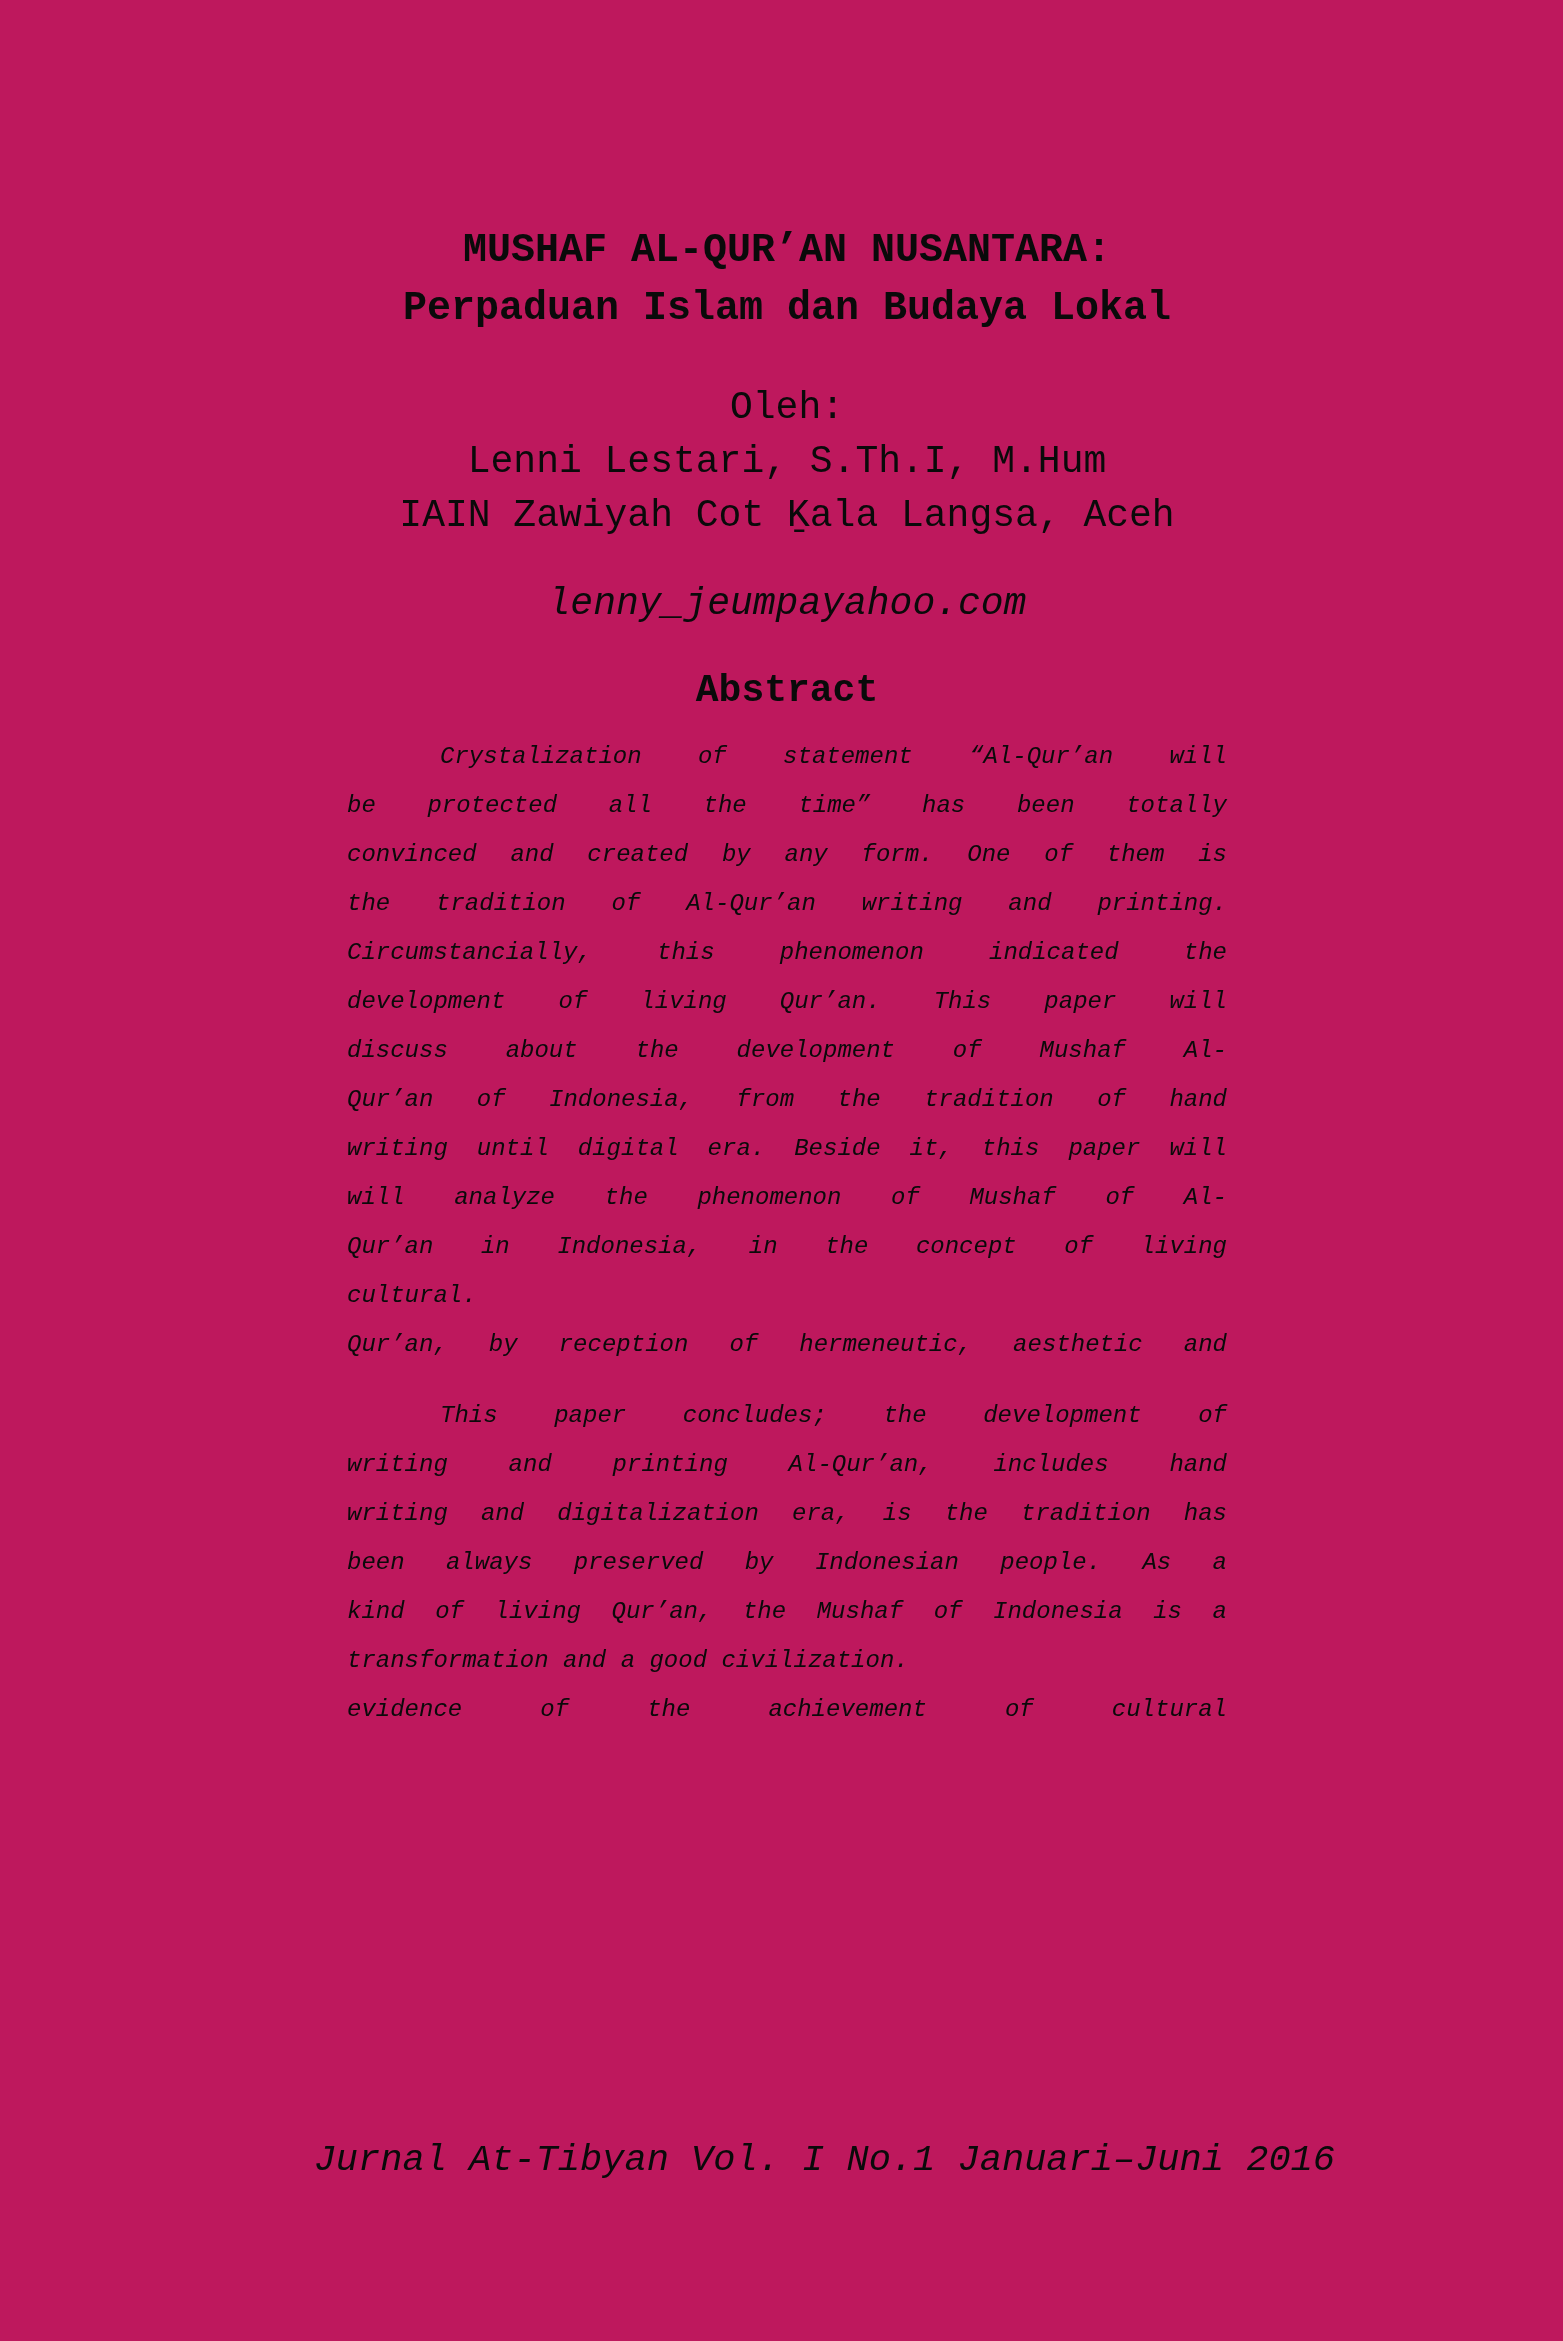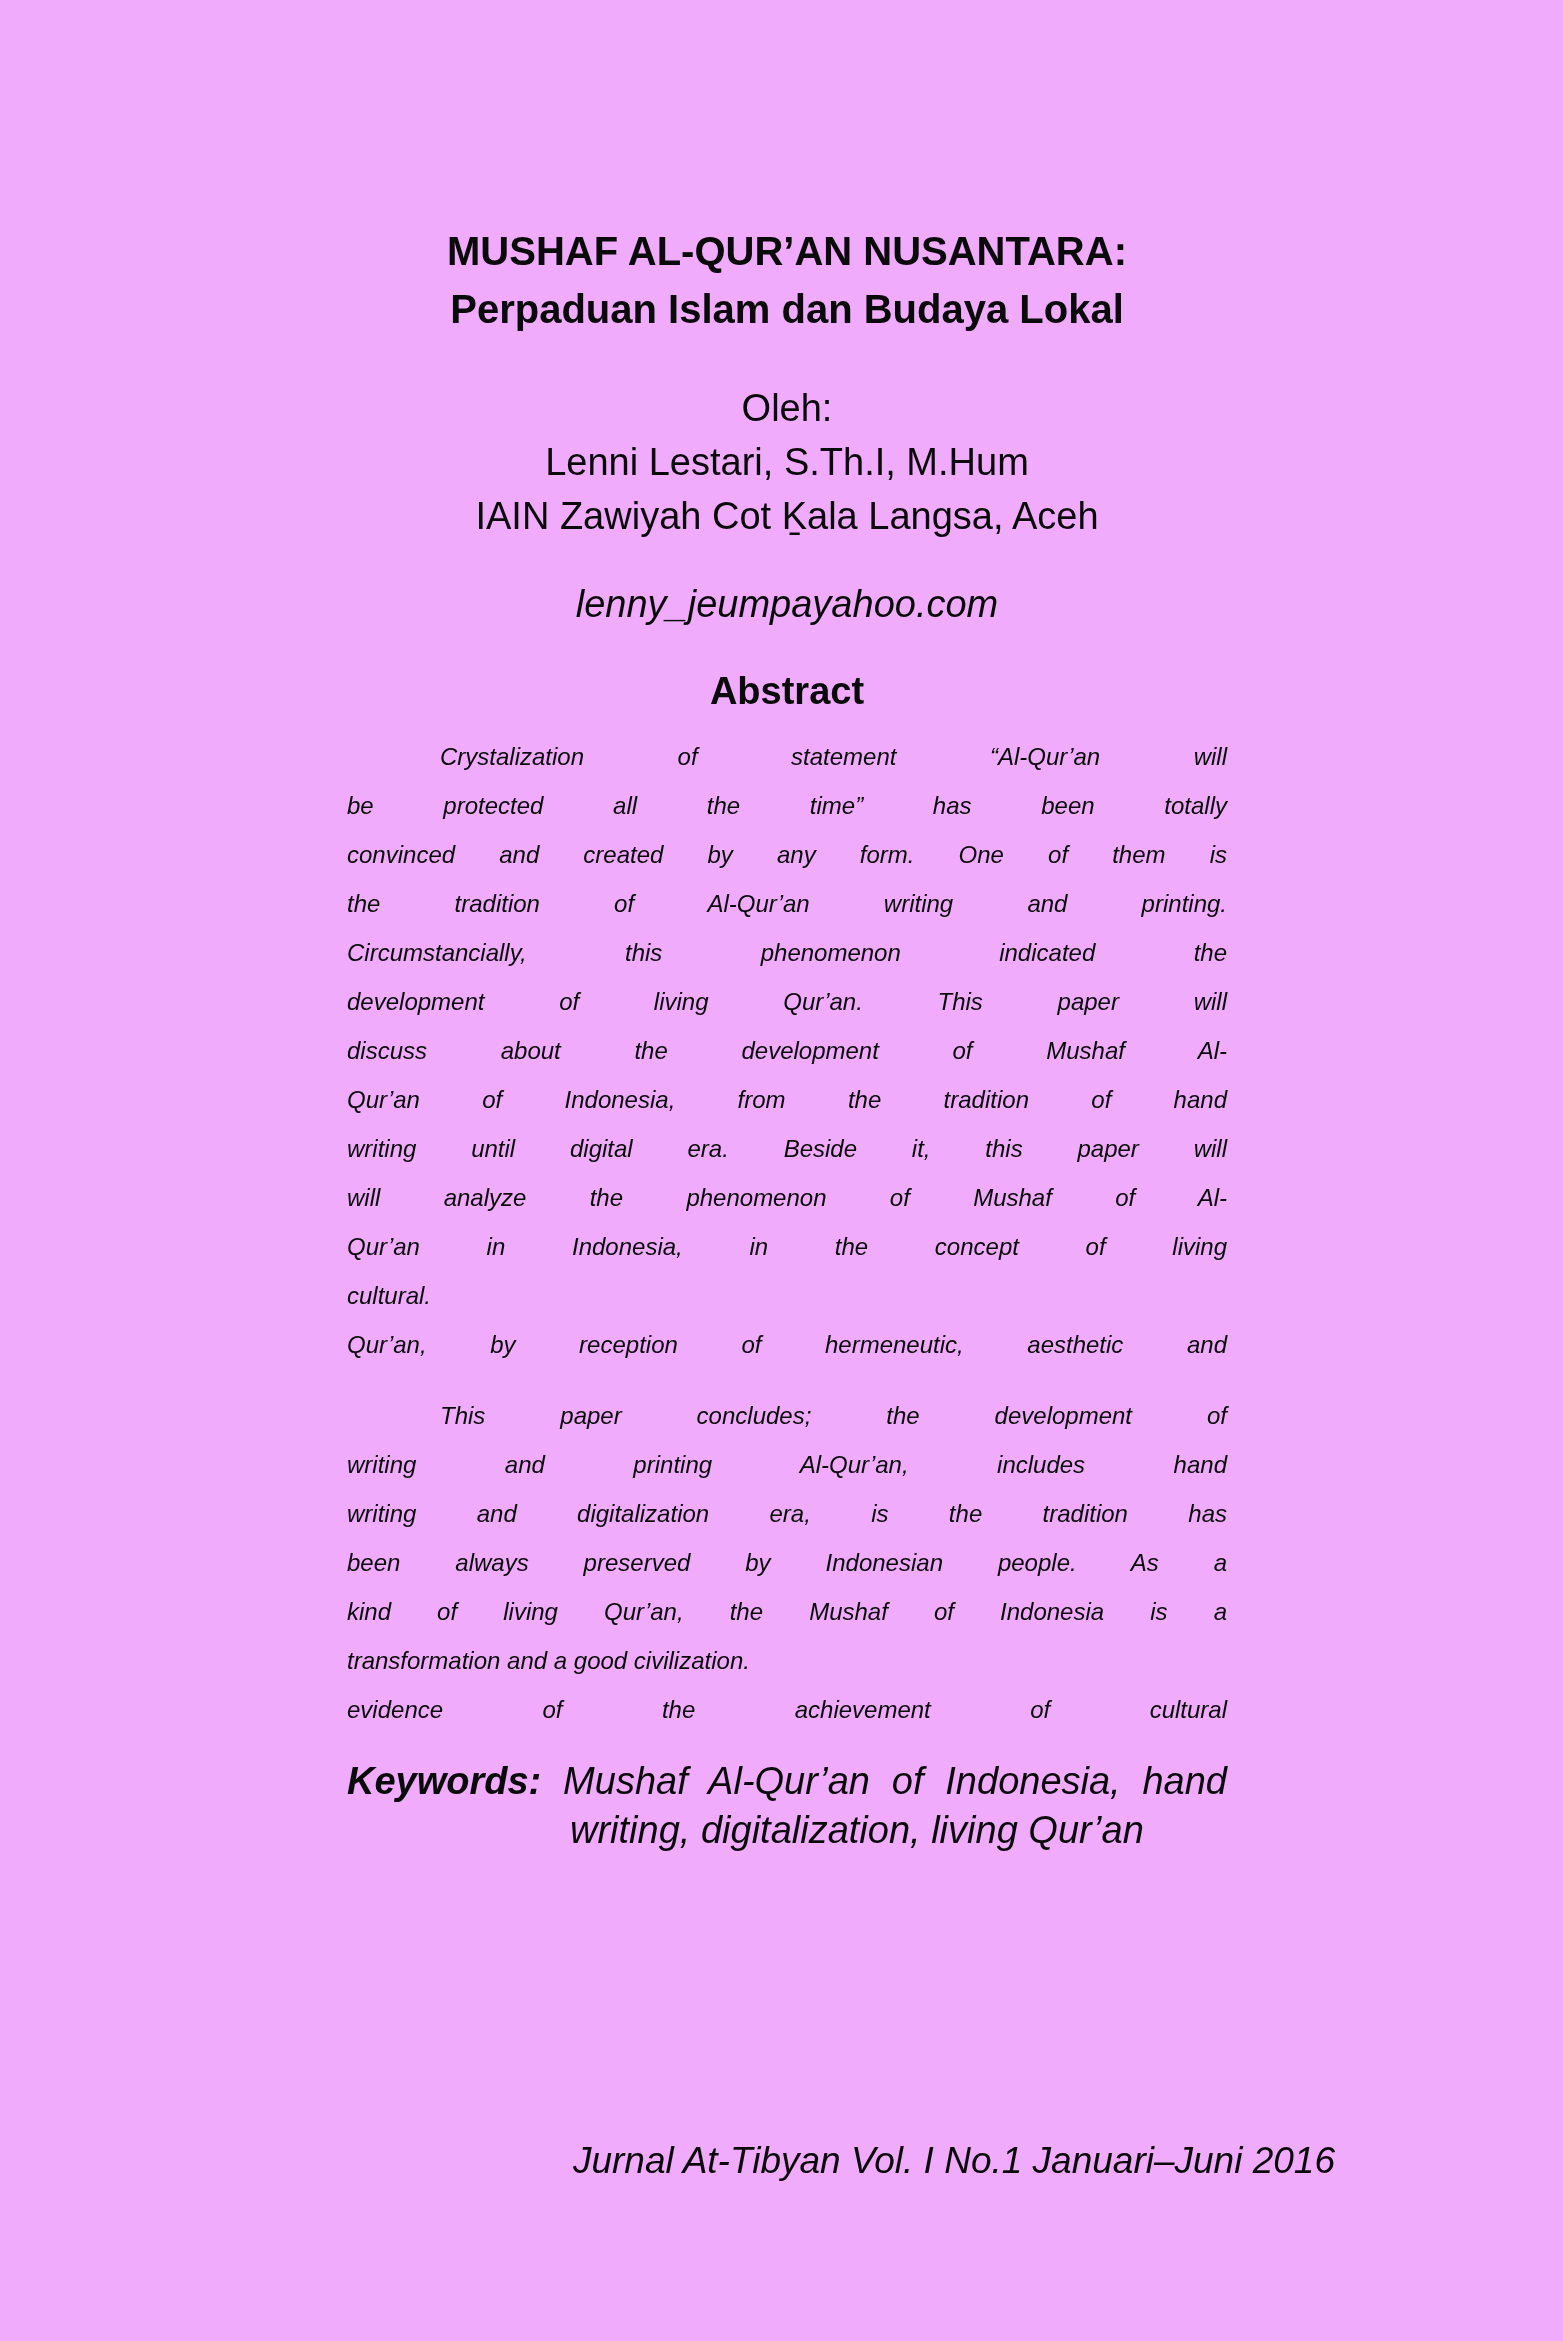--- a/index.html
+++ b/index.html
@@ -1,21 +1,21 @@
 <!DOCTYPE html>
 <html style="font-size:13.2px"><head>
 <meta charset="utf-8">
 <style>
   html,body{margin:0;padding:0;background:#e8e8e8;}
   .page{
     position:relative;
     width:1563px;height:2342px;
-    background:#f0abfc;
+    background:#be185d;
     color:#0a0a0a;
-    font-family:Liberation Sans, sans-serif;
+    font-family:Liberation Mono, monospace;
     overflow:hidden;
   }
   .content{
     position:absolute;
     left:347px;top:0;
     width:880px;
   }
   .title{
     margin:222px 0 0 0;
     font-size:40px;font-weight:bold;
@@ -101,25 +101,18 @@
           <div class="line justify indent">This paper concludes; the development of</div>
           <div class="line justify">writing and printing Al-Qur’an, includes hand</div>
           <div class="line justify">writing and digitalization era, is the tradition has</div>
           <div class="line justify">been always preserved by Indonesian people. As a</div>
           <div class="line justify">kind of living Qur’an, the Mushaf of Indonesia is a</div>
           <div class="line last">transformation and a good civilization.</div>
           <div class="line justify">evidence of the achievement of cultural</div>
         </div>
     </div>
 
-    <div class="keywords">
-      <div class="line justify">
-        <span class="kw-label">Keywords:</span>
-        <span>Mushaf Al-Qur’an of Indonesia, hand</span>
-      </div>
-      <div class="kw-cont">writing, digitalization, living Qur’an</div>
-    </div>
 
   </div>
 
   <div class="footer">Jurnal At-Tibyan Vol. I No.1 Januari–Juni 2016</div>
 </div>
 
 
 </body></html>

